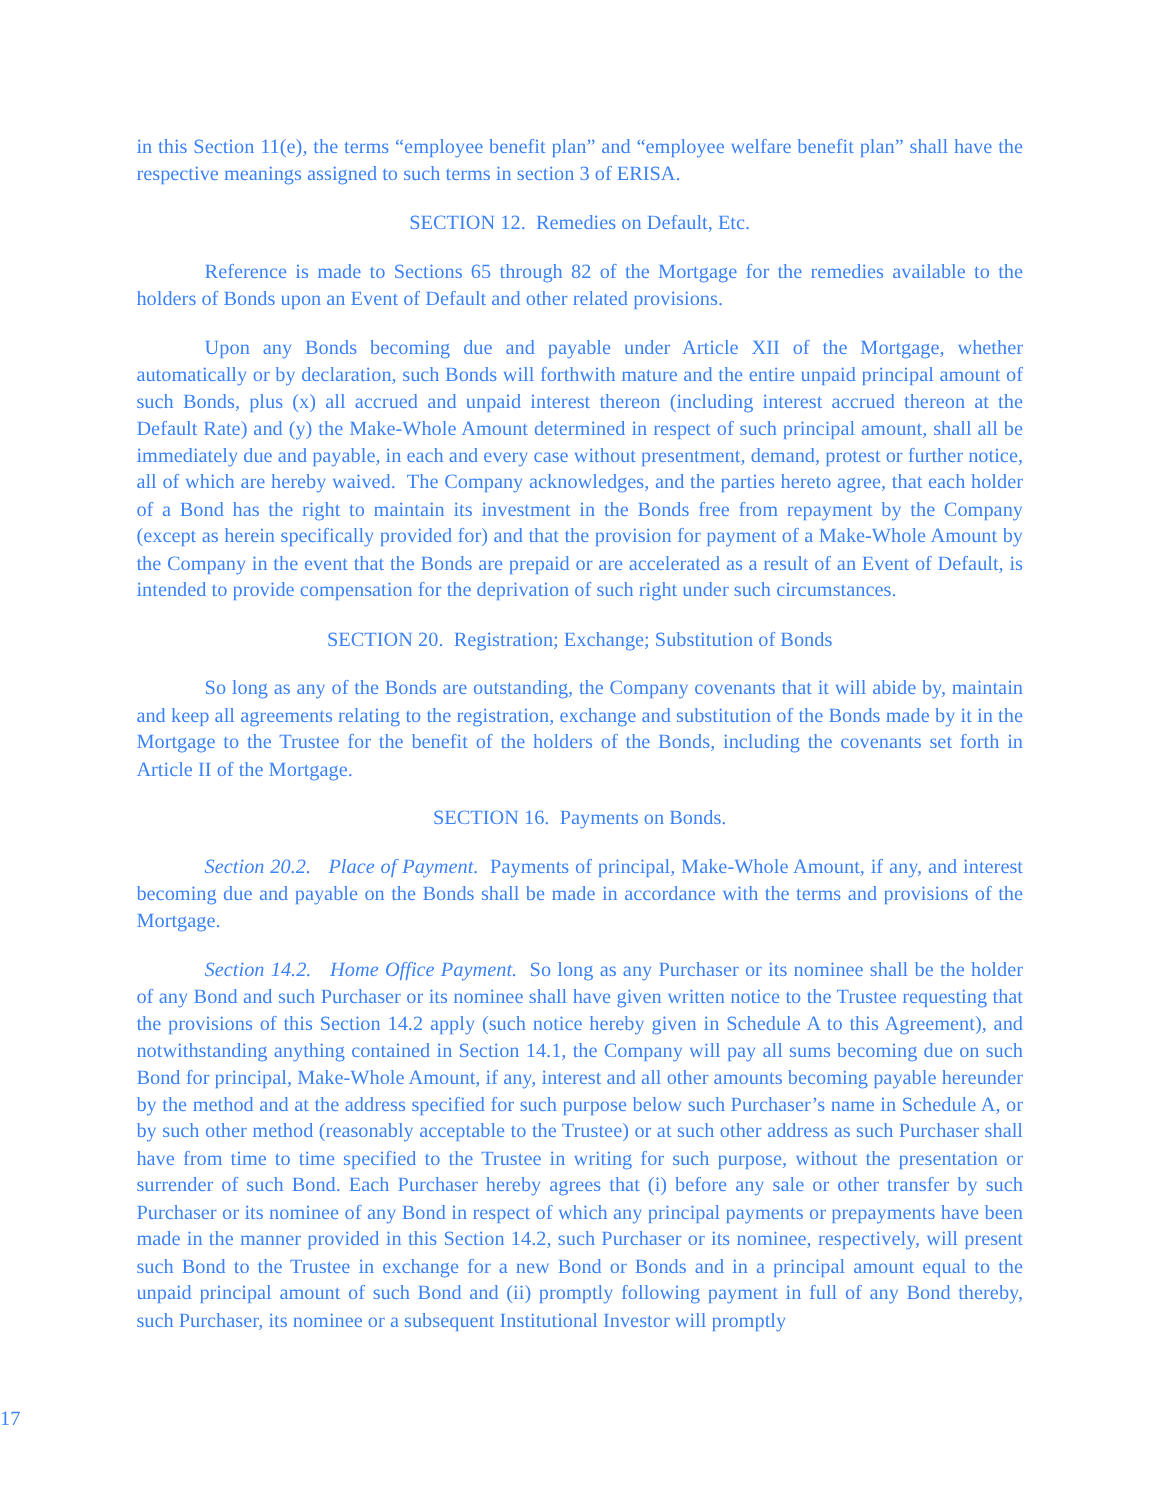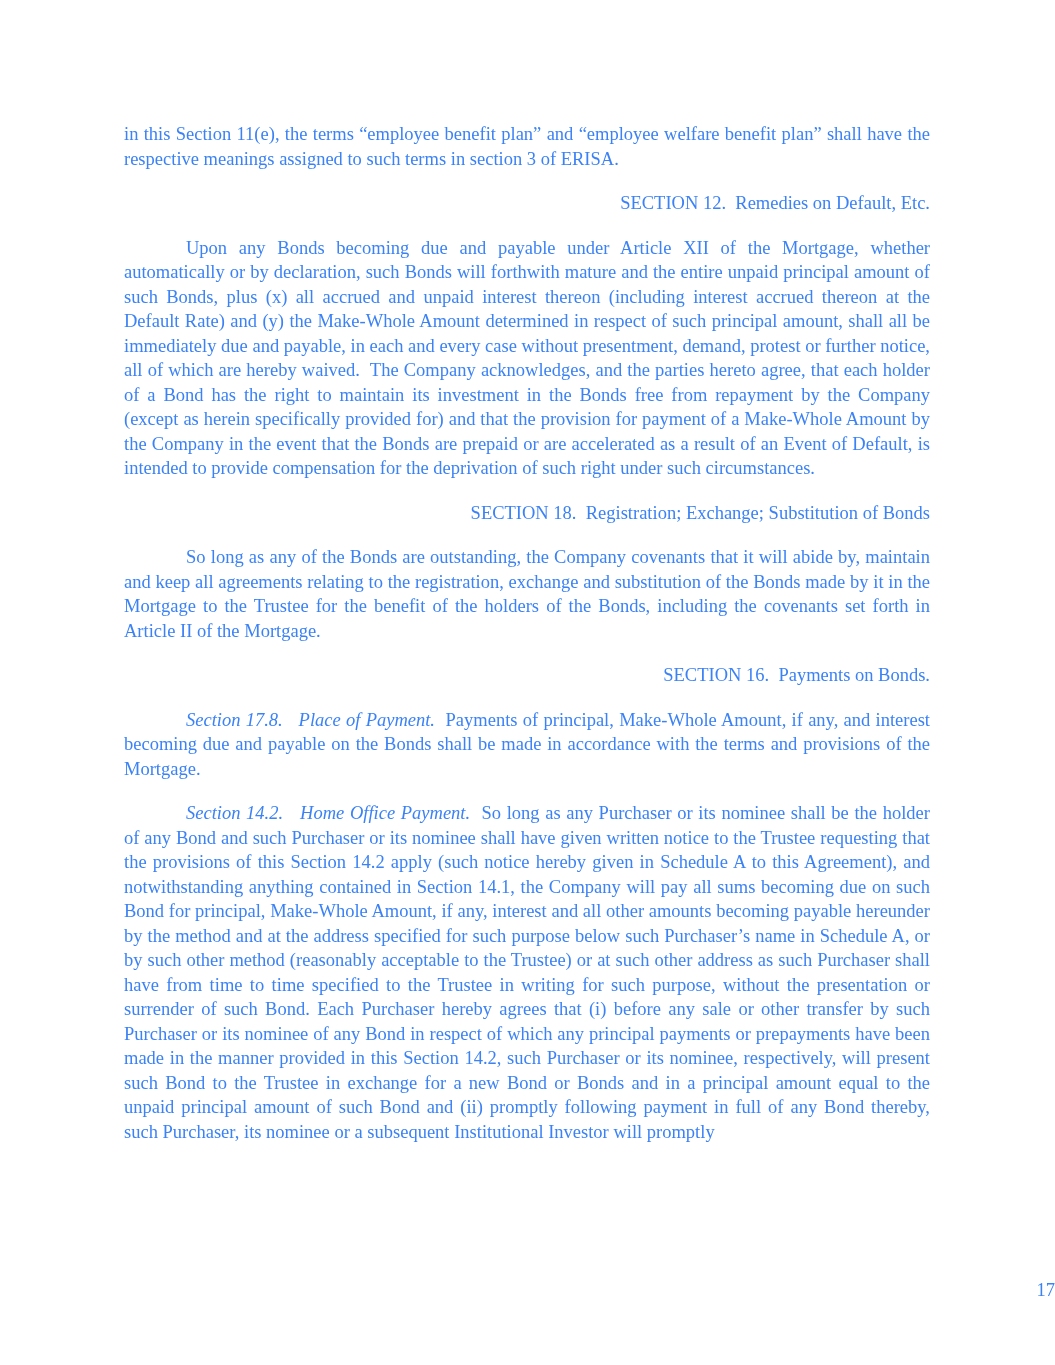--- a/index.html
+++ b/index.html
@@ -26,44 +26,45 @@
     margin: 0 0 20px 0;
     font-size: 18.5px;
     line-height: 24.5px;
     text-align: justify;
     white-space: pre-wrap;
   }
   .content p.indent {
     text-indent: 62px;
   }
   .content p.heading {
-    text-align: right;
+    text-align: center;
     text-indent: 0;
   }
   .seg-italic {
     font-style: italic;
   }
   .page-number {
     position: absolute;
     left: 0;
     top: 1278px;
     width: 100%;
-    text-align: right;
+    text-align: left;
     font-size: 18.5px;
     line-height: 24.5px;
   }
 </style>
 </head>
 <body>
 
 <div class="page">
   <div class="content" id="document-content">
       <p class="block"><span>in this Section 11(e), the terms “employee benefit plan” and “employee welfare benefit plan” shall have the respective meanings assigned to such terms in section 3 of ERISA.</span></p>
       <p class="block heading"><span>SECTION 12.  Remedies on Default, Etc.</span></p>
+      <p class="block indent"><span>Reference is made to Sections 65 through 82 of the Mortgage for the remedies available to the holders of Bonds upon an Event of Default and other related provisions.</span></p>
       <p class="block indent"><span>Upon any Bonds becoming due and payable under Article XII of the Mortgage, whether automatically or by declaration, such Bonds will forthwith mature and the entire unpaid principal amount of such Bonds, plus (x) all accrued and unpaid interest thereon (including interest accrued thereon at the Default Rate) and (y) the Make-Whole Amount determined in respect of such principal amount, shall all be immediately due and payable, in each and every case without presentment, demand, protest or further notice, all of which are hereby waived.  The Company acknowledges, and the parties hereto agree, that each holder of a Bond has the right to maintain its investment in the Bonds free from repayment by the Company (except as herein specifically provided for) and that the provision for payment of a Make-Whole Amount by the Company in the event that the Bonds are prepaid or are accelerated as a result of an Event of Default, is intended to provide compensation for the deprivation of such right under such circumstances.</span></p>
-      <p class="block heading"><span>SECTION 18.  Registration; Exchange; Substitution of Bonds</span></p>
+      <p class="block heading"><span>SECTION 20.  Registration; Exchange; Substitution of Bonds</span></p>
       <p class="block indent"><span>So long as any of the Bonds are outstanding, the Company covenants that it will abide by, maintain and keep all agreements relating to the registration, exchange and substitution of the Bonds made by it in the Mortgage to the Trustee for the benefit of the holders of the Bonds, including the covenants set forth in Article II of the Mortgage.</span></p>
       <p class="block heading"><span>SECTION 16.  Payments on Bonds.</span></p>
-      <p class="block indent"><span class="seg-italic">Section 17.8.   Place of Payment.</span><span>  Payments of principal, Make-Whole Amount, if any, and interest becoming due and payable on the Bonds shall be made in accordance with the terms and provisions of the Mortgage.</span></p>
+      <p class="block indent"><span class="seg-italic">Section 20.2.   Place of Payment.</span><span>  Payments of principal, Make-Whole Amount, if any, and interest becoming due and payable on the Bonds shall be made in accordance with the terms and provisions of the Mortgage.</span></p>
       <p class="block indent"><span class="seg-italic">Section 14.2.   Home Office Payment.</span><span>  So long as any Purchaser or its nominee shall be the holder of any Bond and such Purchaser or its nominee shall have given written notice to the Trustee requesting that the provisions of this Section 14.2 apply (such notice hereby given in Schedule A to this Agreement), and notwithstanding anything contained in Section 14.1, the Company will pay all sums becoming due on such Bond for principal, Make-Whole Amount, if any, interest and all other amounts becoming payable hereunder by the method and at the address specified for such purpose below such Purchaser’s name in Schedule A, or by such other method (reasonably acceptable to the Trustee) or at such other address as such Purchaser shall have from time to time specified to the Trustee in writing for such purpose, without the presentation or surrender of such Bond. Each Purchaser hereby agrees that (i) before any sale or other transfer by such Purchaser or its nominee of any Bond in respect of which any principal payments or prepayments have been made in the manner provided in this Section 14.2, such Purchaser or its nominee, respectively, will present such Bond to the Trustee in exchange for a new Bond or Bonds and in a principal amount equal to the unpaid principal amount of such Bond and (ii) promptly following payment in full of any Bond thereby, such Purchaser, its nominee or a subsequent Institutional Investor will promptly</span></p>
     </div>
   <div class="page-number">17</div>
 </div>
 
 </body></html>

